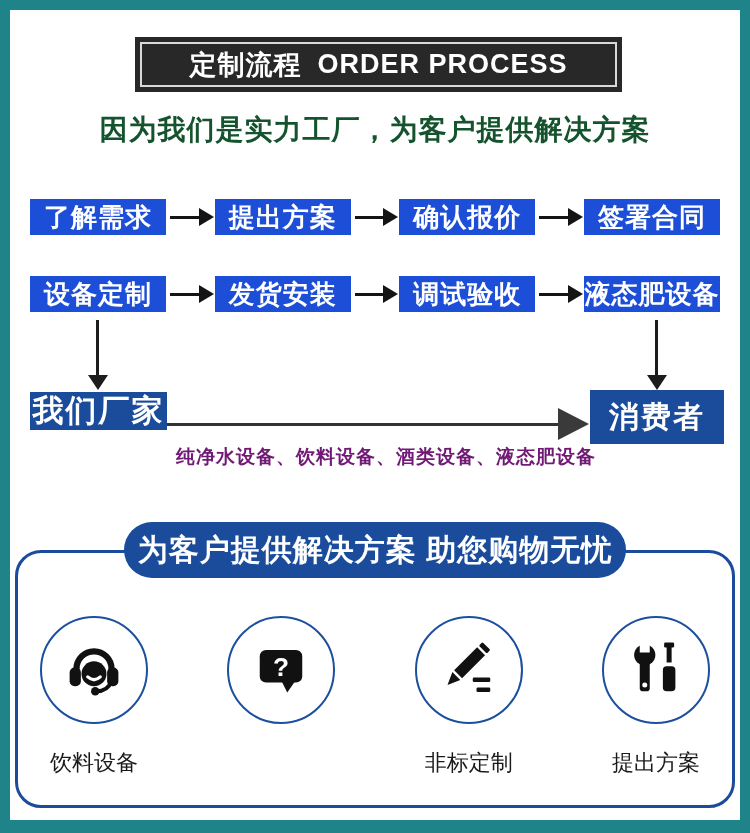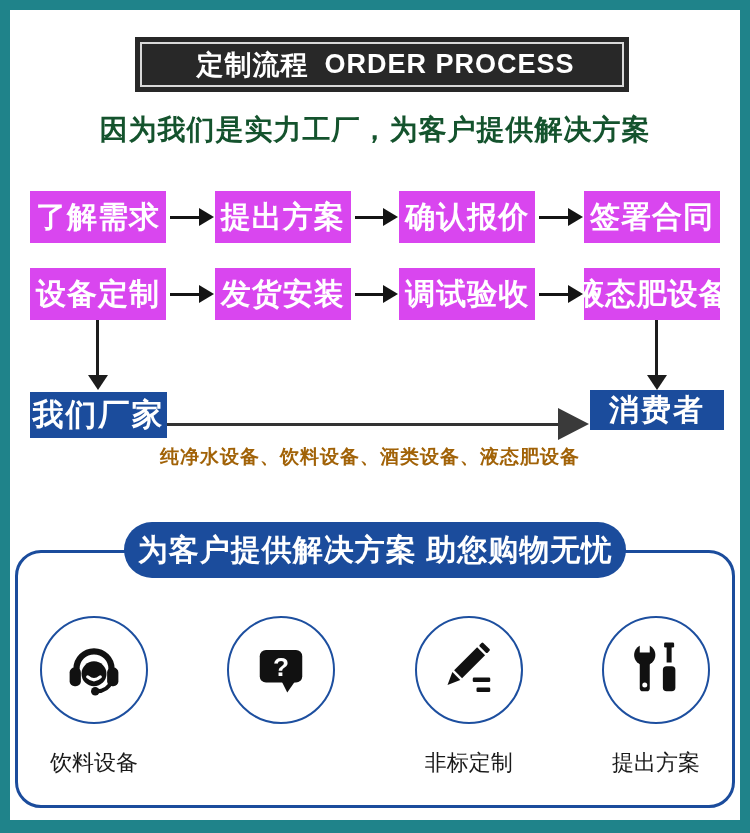--- a/index.html
+++ b/index.html
@@ -21,21 +21,20 @@
     overflow:hidden;
   }
 
   
   .banner{
     position:absolute;left:125px;top:27px;
     width:487px;height:55px;
     background:#282828;
     display:flex;align-items:center;justify-content:center;
     gap:16px;
-    padding-left:7px;
   }
   .banner::after{
     content:"";position:absolute;inset:5px;
     border:2px solid #d9d9d9;
     pointer-events:none;
   }
   .banner span{
     color:#ffffff;font-size:27px;font-weight:bold;letter-spacing:1px;
     position:relative;z-index:1;
   }
@@ -48,23 +47,23 @@
   }
 
   
   .flow-row{
     position:absolute;left:20px;width:690px;height:52px;
     display:flex;align-items:center;
   }
   .row1{top:181px}
   .row2{top:258px}
   .fbox{
-    width:136px;height:52px;flex:0 0 136px;
-    background:#d946ef;
-    color:#ffffff;font-size:30px;font-weight:bold;letter-spacing:1px;
+    width:136px;height:36px;flex:0 0 136px;
+    background:#1d4ed8;
+    color:#ffffff;font-size:26px;font-weight:bold;letter-spacing:1px;
     display:flex;align-items:center;justify-content:center;
     white-space:nowrap;
   }
   .harrow{
     flex:1;height:3px;background:#141414;position:relative;margin:0 4px;
   }
   .harrow::after{
     content:"";position:absolute;right:-3px;top:-8px;
     width:0;height:0;
     border-left:15px solid #141414;
@@ -84,37 +83,37 @@
     border-top:15px solid #1c1c1c;
   }
   .vhead.left{left:78px}
   .vhead.right{left:637px}
   .bluebox{
     position:absolute;
     background:#1b4c9c;color:#ffffff;
     font-weight:bold;display:flex;align-items:center;justify-content:center;
     letter-spacing:2px;white-space:nowrap;
   }
-  .factory{left:20px;top:72px;width:137px;height:46px;font-size:31px;}
-  .consumer{left:580px;top:70px;width:134px;height:40px;font-size:30px;}
+  .factory{left:20px;top:72px;width:137px;height:38px;font-size:31px;}
+  .consumer{left:580px;top:70px;width:134px;height:54px;font-size:30px;}
   .slogan{
     position:absolute;left:150px;top:60px;width:436px;
     text-align:center;font-size:29px;font-weight:bold;color:#0d0d0d;
     white-space:nowrap;
   }
   .shaft{position:absolute;left:157px;top:103px;width:392px;height:3px;background:#333;}
   .bighead{
     position:absolute;left:548px;top:88px;width:0;height:0;
     border-left:31px solid #3a3a3a;
     border-top:16px solid transparent;
     border-bottom:16px solid transparent;
   }
   .caption{
     position:absolute;left:150px;top:124px;width:436px;
-    text-align:left;font-size:19px;font-weight:bold;color:#a16207;
+    text-align:right;font-size:19px;font-weight:bold;color:#701a75;
     letter-spacing:1px;white-space:nowrap;
   }
 
   
   .service-box{
     position:absolute;left:5px;top:540px;width:714px;height:252px;
     border:3px solid #1b4c9c;border-radius:26px;
     background:#ffffff;
   }
   .pill{

